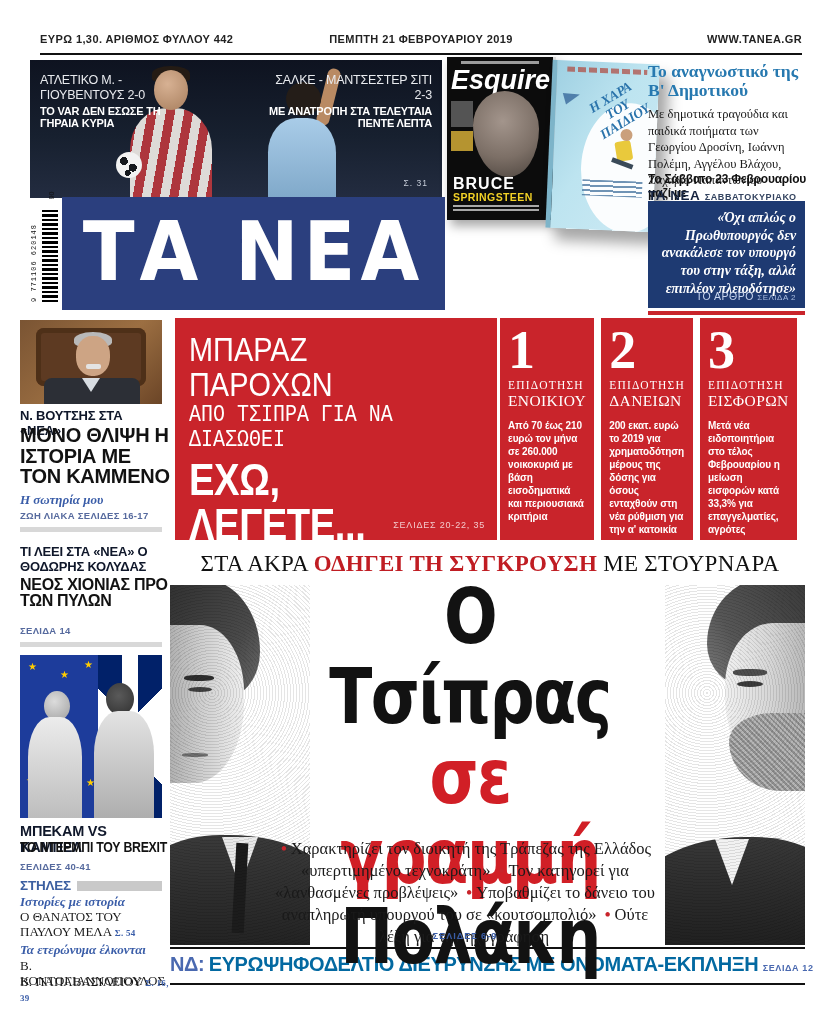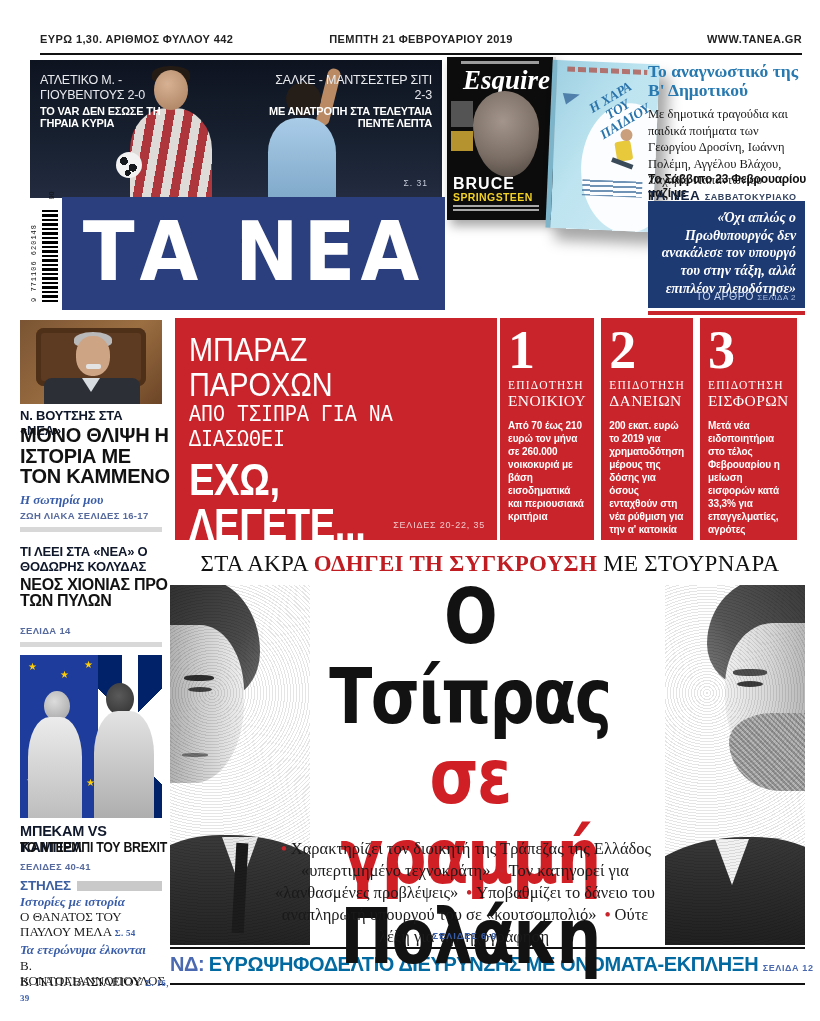--- a/index.html
+++ b/index.html
@@ -35,21 +35,21 @@
                          radial-gradient(circle at 45% 80%,#15181d 0 3px,transparent 3px);}
   .pB-torso{position:absolute;left:238px;top:58px;width:68px;height:82px;border-radius:42% 42% 0 0;
             background:linear-gradient(180deg,#a9cce8,#7fa8c9);}
   .pB-arm{position:absolute;left:292px;top:8px;width:13px;height:58px;background:#b98a63;transform:rotate(14deg);border-radius:6px;}
   .pB-head{position:absolute;left:256px;top:22px;width:35px;height:34px;border-radius:50%;background:#241d18;}
 
   
   .esquire{position:absolute;left:447px;top:57px;width:106px;height:163px;background:#0c0c0c;
            overflow:hidden;border-right:3px solid #d9d9d9;box-shadow:4px 6px 10px rgba(0,0,0,.35);color:#fff;}
   .esq-topline{position:absolute;left:14px;top:4px;width:78px;height:3px;background:#9b9b9b;}
-  .esq-logo{position:absolute;left:16px;top:8px;font-family:Liberation Serif, serif;font-style:italic;
+  .esq-logo{position:absolute;left:4px;top:8px;font-family:Liberation Sans, sans-serif;font-style:italic;
             font-weight:bold;font-size:27px;white-space:nowrap;color:#fff;}
   .esq-face{position:absolute;left:26px;top:34px;width:66px;height:86px;border-radius:48% 52% 46% 54%/40% 44% 56% 60%;
             background:radial-gradient(circle at 45% 35%,#a3958c 0%,#7c6f66 55%,#4a423c 100%);}
   .esq-stick1{position:absolute;left:4px;top:44px;width:22px;height:26px;background:#8f8f8f;opacity:.55;}
   .esq-stick2{position:absolute;left:4px;top:74px;width:22px;height:20px;background:#e0b73a;opacity:.8;}
   .esq-bruce{position:absolute;left:6px;top:118px;font-size:16px;font-weight:bold;letter-spacing:1px;}
   .esq-spring{position:absolute;left:6px;top:134px;font-size:10.5px;font-weight:bold;color:#f3d226;letter-spacing:.4px;}
   .esq-lines{position:absolute;left:6px;top:148px;width:86px;height:8px;
              background:repeating-linear-gradient(180deg,#cfcfcf 0 2px,transparent 2px 4px);opacity:.8;}
 

